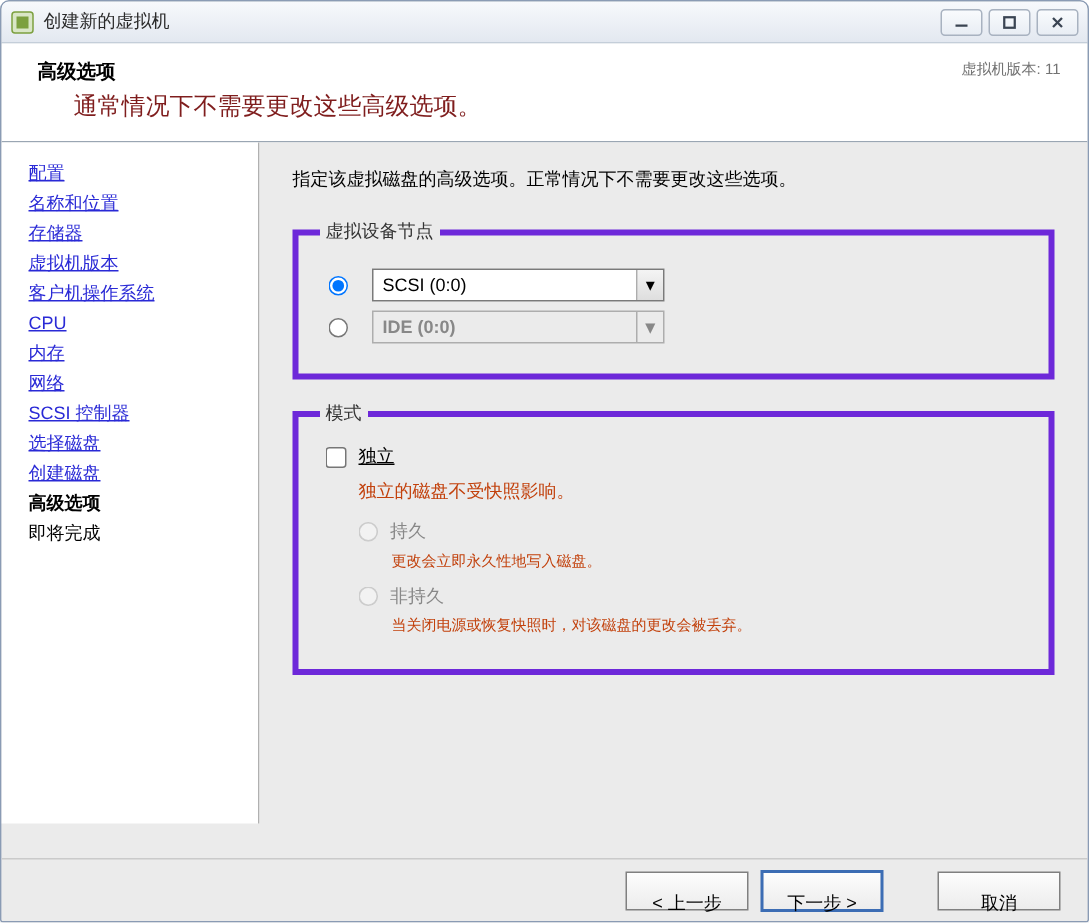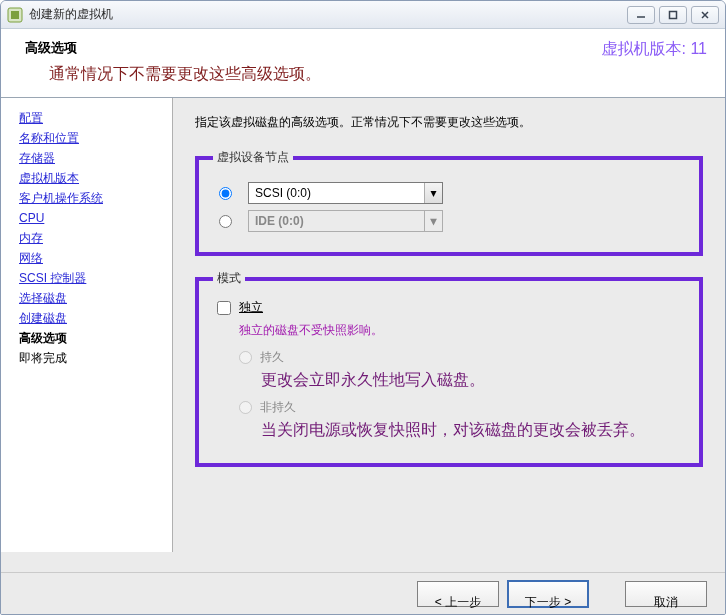--- a/index.html
+++ b/index.html
@@ -6,44 +6,44 @@
     body { background: #fff; width: 726px; height: 615px; overflow: hidden; }
     .window { width: 726px; height: 615px; border: 1px solid #8a9bb4; border-radius: 6px 6px 2px 2px; background: #ebebeb; display: flex; flex-direction: column; overflow: hidden; justify-content: center; }
     .titlebar { height: 28px; background: linear-gradient(#f7f9fc, #e3e8f0); display: flex; align-items: center; padding: 0 6px; border-bottom: 1px solid #c4ced9; }
     .titlebar .app-icon { width: 16px; height: 16px; display: inline-flex; align-items: center; justify-content: center; margin-right: 6px; }
     .titlebar .title { color: #2a2a2a; font-size: 12px; flex: 1; }
     .win-controls { display: flex; gap: 4px; }
     .win-btn { width: 28px; height: 18px; border: 1px solid #a8b2c0; border-radius: 3px; background: linear-gradient(#f9fbfd, #e8edf4); display: flex; align-items: center; justify-content: center; color: #4a5562; font-size: 11px; cursor: default; }
     .header { background: #fff; padding: 10px 18px 12px 24px; border-bottom: 1px solid #9aa6b3; }
     .header-row { display: flex; justify-content: space-between; align-items: flex-start; }
     .header h1 { font-size: 13px; font-weight: bold; color: #000; }
-    .header .ver { font-size: 16px; color: #8b5cf6; }
+    .header .ver { font-size: 10px; color: #737373; }
     .header .sub { font-size: 16px; color: #7f1d1d; margin-left: 24px; margin-top: 4px; }
     .body { flex: 1; display: flex; background: #ebebeb; }
     .sidebar { width: 172px; background: #fff; border-right: 1px solid #b0b0b0; padding: 10px 0 0 18px; height: 454px; }
     .sidebar a { display: block; color: #2a2ad6; text-decoration: underline; font-size: 12px; line-height: 20px; cursor: pointer; }
     .sidebar .current { font-weight: bold; color: #000; text-decoration: none; }
     .sidebar .plain { color: #000; text-decoration: none; }
     .main { flex: 1; padding: 16px 22px 12px 22px; background: #ebebeb; }
     .instruct { font-size: 12px; color: #000; margin-bottom: 18px; }
     fieldset { border: 4px solid #6d28d9; margin-bottom: 14px; padding: 10px 8px 14px 14px; }
     fieldset legend { font-size: 12px; color: #333; padding: 0 4px; }
     .node-row { display: flex; align-items: center; margin: 6px 0; }
     .node-row input[type=radio] { margin: 0 16px 0 6px; }
     .combo { width: 195px; height: 22px; border: 1px solid #7a7a7a; background: #fff; display: flex; align-items: center; padding: 0 6px; font-size: 12px; position: relative; }
     .combo.disabled { background: #ebebeb; color: #888; border-color: #adadad; font-weight: bold; }
     .combo .arrow { position: absolute; right: 0; top: 0; width: 18px; height: 100%; border-left: 1px solid #adadad; display: flex; align-items: center; justify-content: center; background: linear-gradient(#f4f4f4,#dedede); }
     .combo.disabled .arrow { background: #ebebeb; }
     .chk-row { display: flex; align-items: center; margin: 2px 0 6px 0; text-decoration: underline; }
     .chk-row input[type=checkbox] { margin: 0 8px 0 4px; width: 14px; height: 14px; }
-    .desc { font-size: 12px; color: #a21caf; margin-left: 26px; margin-bottom: 10px; }
+    .desc { font-size: 12px; color: #c2410c; margin-left: 26px; margin-bottom: 10px; }
     .sub-radio { display: flex; align-items: center; margin-left: 26px; margin-top: 6px; }
     .sub-radio input[type=radio] { margin: 0 8px 0 0; }
     .sub-radio label { color: #888; }
-    .sub-desc { font-size: 16px; color: #701a75; margin-left: 48px; margin-top: 4px; margin-bottom: 8px; }
+    .sub-desc { font-size: 10px; color: #c2410c; margin-left: 48px; margin-top: 4px; margin-bottom: 8px; }
     .footer { height: 42px; background: #ebebeb; border-top: 1px solid #cacaca; display: flex; justify-content: flex-end; align-items: center; padding: 0 18px; gap: 8px; }
     .btn { min-width: 82px; height: 24px; border: 1px solid #808080; background: linear-gradient(#fdfdfd,#ececec); font-size: 12px; cursor: pointer; padding: 12px 10px; }
     .btn.primary { border: 2px solid #3c6db4; }
     .gap { width: 20px; }
   </style>
 </head>
 <body>
 
 <div class="window">
   <div class="titlebar">

